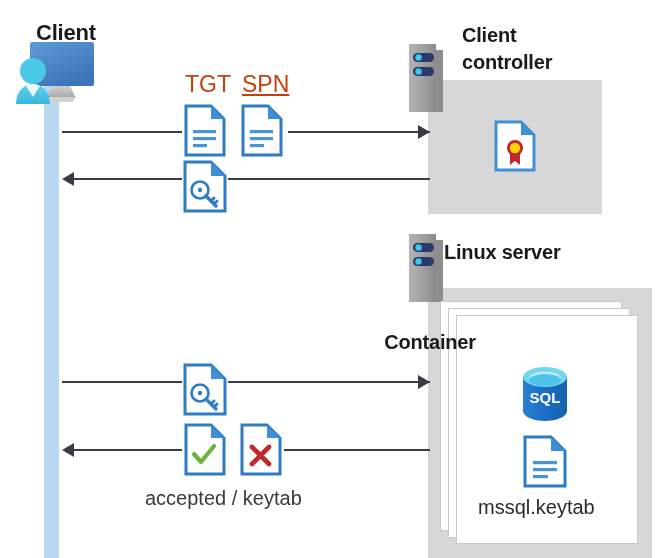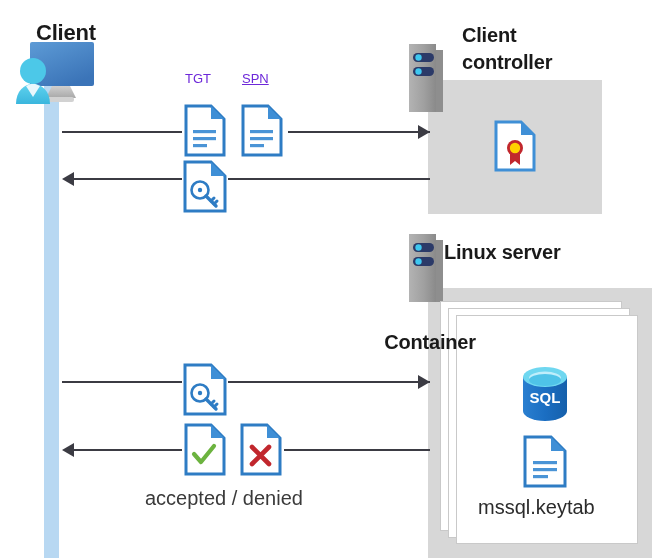--- a/index.html
+++ b/index.html
@@ -91,22 +91,22 @@
     position: absolute;
     width: 0; height: 0;
     border-top: 7px solid transparent;
     border-bottom: 7px solid transparent;
   }
   .arrowhead.right { border-left: 12px solid #3b3b43; }
   .arrowhead.left  { border-right: 12px solid #3b3b43; }
 
   
   .small-label {
-    font-size: 13px;
-    color: #6d28d9;
+    font-size: 23px;
+    color: #c2410c;
   }
   #tgt-label { left: 185px; top: 51px; }
   #spn-label { left: 242px; top: 51px; text-decoration: underline; }
   #accepted-denied {
     left: 145px; top: 467px;
     font-size: 20px;
     color: #3a3a3a;
   }
   #keytab-label {
     left: 478px; top: 476px;
@@ -313,15 +313,15 @@
   </div>
 
   <div class="abs" style="left:240px; top:403px; width:42px; height:53px;">
     <svg width="42" height="53" viewBox="0 0 42 53">
       <path d="M2 2 h25 l13 13 v36 h-38 z" fill="#ffffff" stroke="#2e7cc4" stroke-width="3"></path>
       <path d="M27 2 l13 13 h-13 z" fill="#3f8fd6"></path>
       <path d="M12 24 l17 17 M29 24 l-17 17" stroke="#c1272d" stroke-width="4.6" stroke-linecap="round"></path>
     </svg>
   </div>
 
-  <div id="accepted-denied" class="abs">accepted / denied</div>
+  <div id="accepted-denied" class="abs">accepted / keytab</div>
 
 </div>
 
 </body></html>

